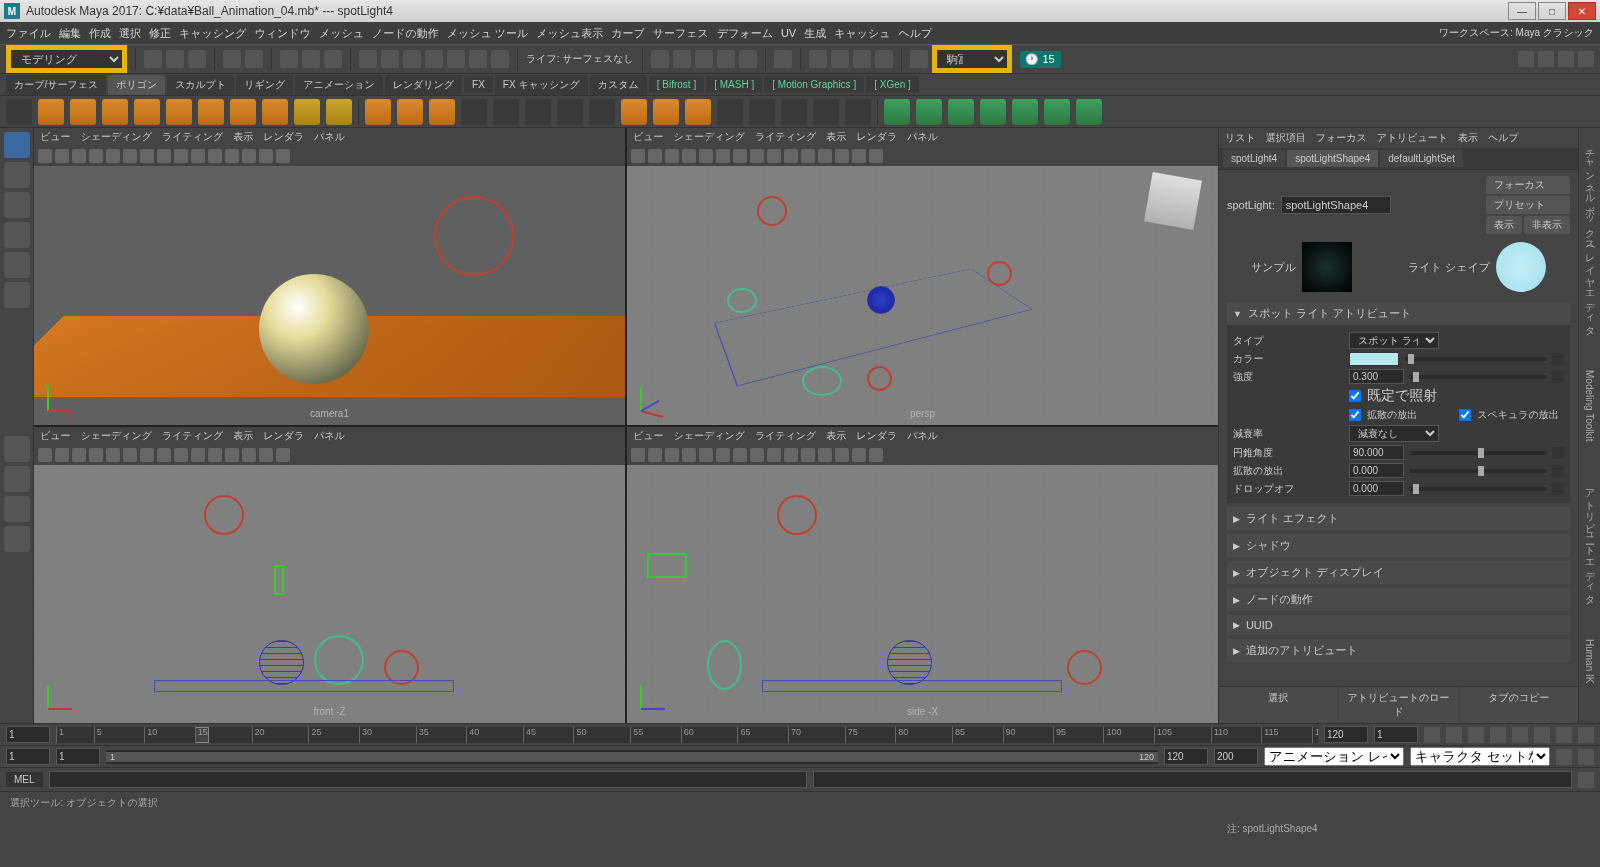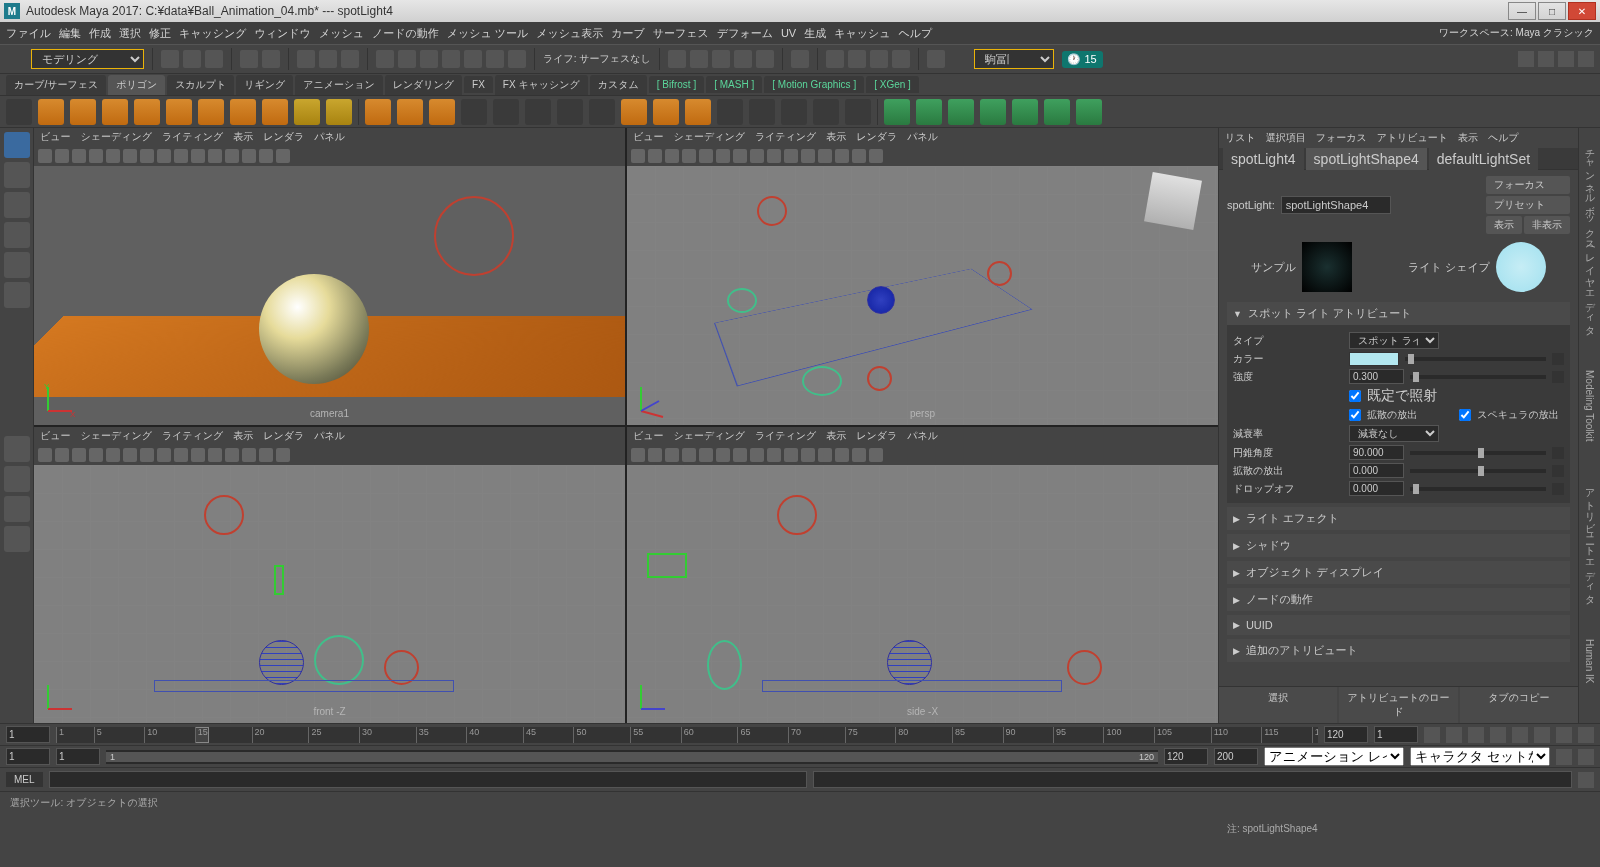--- a/index.html
+++ b/index.html
@@ -6,21 +6,21 @@
 body { background: #444; color: #ccc; font-size: 11px; width: 1600px; height: 867px; overflow: hidden; position: relative; }
 .titlebar { height: 22px; background: linear-gradient(#e6e6e6,#d0d0d0); display: flex; align-items: center; padding: 0 4px; color: #333; font-size: 12px; }
 .titlebar .icon { width: 16px; height: 16px; background: #1e7b8c; margin-right: 6px; display:flex;align-items:center;justify-content:center;color:#fff;font-size:10px;font-weight:bold;}
 .titlebar .wb { margin-left:auto; display:flex; gap:2px;}
 .titlebar .wb span{width:28px;height:18px;border:1px solid #888;display:flex;align-items:center;justify-content:center;font-size:10px;cursor:pointer;}
 .titlebar .wb span:last-child{background:#d14836;color:#fff;border-color:#b03020;}
 .menubar { height: 22px; background: #3e3e3e; display:flex; align-items:center; padding:0 6px; gap:8px;}
 .menubar span { color:#d6d6d6; cursor:pointer;}
 .menubar .ws { margin-left:auto; font-size:10px;}
 .shelfrow { height: 30px; background:#444;border-top:1px solid #555;border-bottom:1px solid #333;display:flex;align-items:center;padding:0 6px;gap:4px;}
-.shelfrow .dropdown{background:#333;color:#ccc;border:1px solid #eab308;padding:2px 28px 2px 6px;font-size:11px;margin-left:25px;}
+.shelfrow .dropdown{background:#333;color:#ccc;border:5px solid #eab308;padding:2px 28px 2px 6px;font-size:11px;}
 .shelfrow .tb-icon{width:18px;height:18px;background:#555;border-radius:2px;cursor:pointer;}
 .shelfrow .sep{width:1px;height:22px;background:#333;margin:0 4px;}
 .shelfrow .frame-badge{background:#0f766e;color:#fff;padding:2px 6px;border-radius:3px;margin-left:4px;}
 .tabbar{height:22px;background:#444;display:flex;align-items:center;padding:0 6px;gap:2px;border-bottom:1px solid #333;}
 .tabbar .tab{padding:3px 8px;background:#3a3a3a;border-radius:3px 3px 0 0;cursor:pointer;font-size:10px;}
 .tabbar .tab.active{background:#555;}
 .tabbar .tab.hl{color:#5bd69b;}
 .shelf2{height:32px;background:#444;display:flex;align-items:center;padding:0 6px;gap:6px;border-bottom:1px solid #333;}
 .shelf2 .si{width:26px;height:26px;background:#555;border-radius:3px;display:flex;align-items:center;justify-content:center;cursor:pointer;}
 .shelf2 .si.orange{background:linear-gradient(#d78a2e,#c06a10);}
@@ -39,21 +39,21 @@
 .vp-tb{height:20px;background:#444;display:flex;align-items:center;padding:0 4px;gap:3px;}
 .vp-tb .b{width:14px;height:14px;background:#666;border-radius:2px;cursor:pointer;}
 .vp-canvas{flex:1;background:#808080;position:relative;overflow:hidden;}
 .vp-label{position:absolute;bottom:6px;left:50%;transform:translateX(-50%);color:#b5b5b5;font-size:10px;}
 .axis{position:absolute;bottom:6px;left:6px;width:40px;height:40px;}
 .vp-canvas.gridbg::before{content:"";position:absolute;inset:0;background-image:linear-gradient(#888 1px,transparent 1px),linear-gradient(90deg,#888 1px,transparent 1px);background-size:28px 28px;opacity:.35;}
 .attr-panel{width:360px;background:#444;border-left:1px solid #333;display:flex;flex-direction:column;}
 .attr-menu{height:20px;display:flex;align-items:center;padding:0 6px;gap:10px;font-size:10px;}
 .attr-menu span{cursor:pointer;}
 .attr-tabs{height:22px;background:#3a3a3a;display:flex;align-items:center;gap:2px;padding:0 4px;border-bottom:1px solid #333;}
-.attr-tabs .t{padding:3px 8px;background:#444;font-size:14px;cursor:pointer;}
+.attr-tabs .t{padding:3px 8px;background:#444;font-size:10px;cursor:pointer;}
 .attr-tabs .t.active{background:#555;}
 .attr-body{flex:1;padding:6px 8px;overflow:auto;}
 .attr-toprow{display:flex;align-items:center;gap:6px;margin-bottom:8px;}
 .attr-toprow label{font-size:11px;}
 .attr-toprow input{background:#2a2a2a;border:1px solid #555;color:#ccc;padding:2px 4px;width:110px;font-size:11px;}
 .btncol{display:flex;flex-direction:column;gap:2px;}
 .btncol .sb{background:#555;padding:2px 8px;font-size:10px;cursor:pointer;border-radius:2px;}
 .sample-row{display:flex;align-items:center;gap:8px;margin-bottom:10px;justify-content:space-around;}
 .sw{width:50px;height:50px;background:radial-gradient(circle at 50% 50%,#1a3030,#000);}
 .sw.light{background:radial-gradient(circle at 50% 50%,#c6edf5,#a0e0ef);border-radius:50%;}

